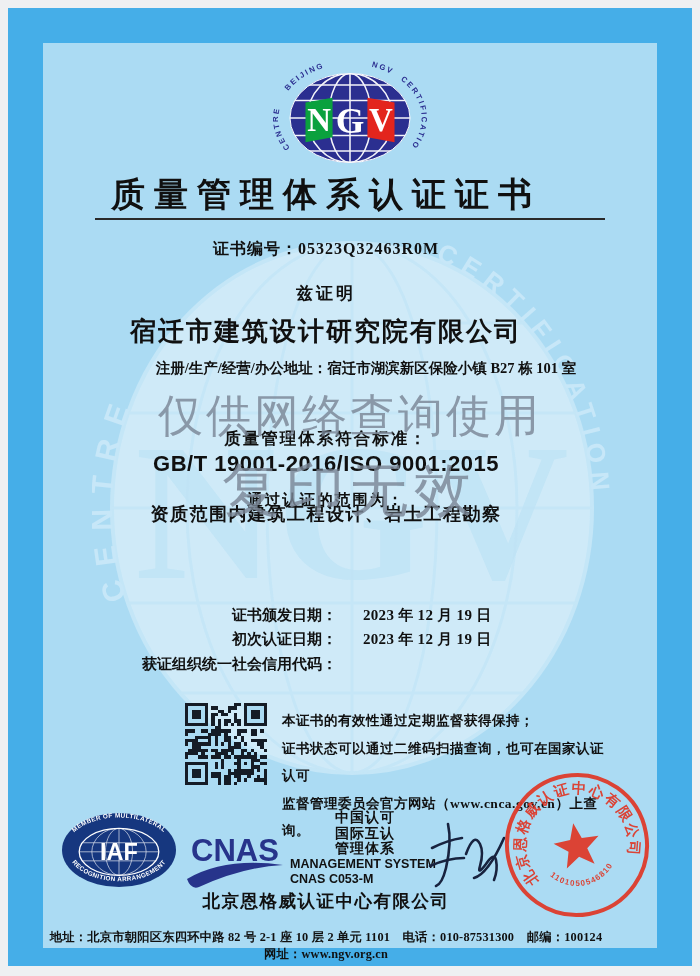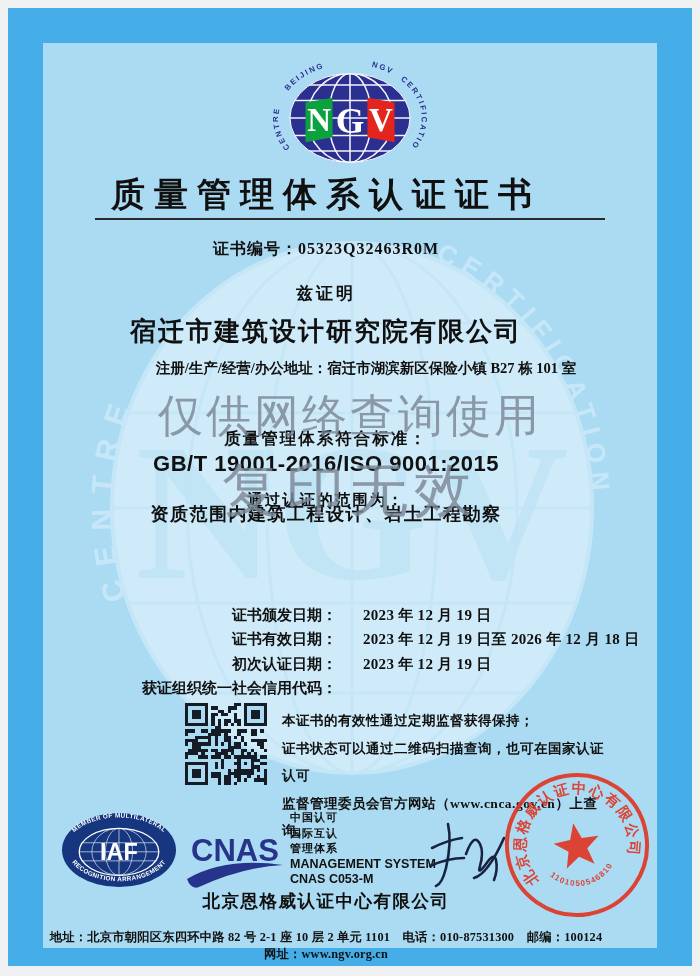--- a/index.html
+++ b/index.html
@@ -29,21 +29,21 @@
   .date-row{display:flex;line-height:24.3px;}
   .date-label{flex:0 0 282px;text-align:right;}
   .date-value{margin-left:26px;text-align:left;letter-spacing:.3px;}
   #qr{left:185px;top:703px;width:82px;height:82px;z-index:3;}
   .qr-notes{left:282px;top:707px;width:330px;font-size:13.5px;font-weight:700;
     line-height:27.5px;text-align:left;letter-spacing:.5px;}
   #iaf-logo{left:60px;top:812px;width:118px;height:76px;z-index:3;}
   #cnas-logo{left:183px;top:831px;width:104px;height:62px;z-index:3;}
   .accred{left:290px;top:810px;width:150px;text-align:left;z-index:3;
     font-family:"Liberation Sans","DejaVu Sans",sans-serif;color:#111;}
-  .accred .cn{font-size:11px;font-weight:700;line-height:15.5px;letter-spacing:1px;}
+  .accred .cn{font-size:14px;font-weight:700;line-height:15.5px;letter-spacing:1px;text-align:center;}
   .accred .en{font-size:12.5px;font-weight:700;line-height:15.5px;}
   #signature{left:418px;top:814px;width:100px;height:82px;z-index:4;}
   #stamp{left:497px;top:765px;width:160px;height:160px;z-index:5;opacity:.93;}
   .issuer{top:889px;font-size:17.5px;font-weight:700;letter-spacing:1.5px;z-index:3;}
   .contact{top:929px;font-size:12.3px;font-weight:700;letter-spacing:.2px;z-index:3;}
   
   .wm-text{left:43px;width:614px;text-align:center;z-index:6;color:rgba(122,134,150,.82);
     font-family:"Liberation Sans","DejaVu Sans",sans-serif;font-weight:400;pointer-events:none;}
   .wm1{top:386px;font-size:45px;letter-spacing:3px;}
   .wm2{top:452px;font-size:58px;letter-spacing:6px;}
@@ -126,24 +126,20 @@
 <div class="abs content centered company-address">注册/生产/经营/办公地址：宿迁市湖滨新区保险小镇 B27 栋 101 室</div>
 <div class="abs content centered standard-intro">质量管理体系符合标准：</div>
 <div class="abs content centered standard">GB/T 19001-2016/ISO 9001:2015</div>
 <div class="abs content centered scope-intro">通过认证的范围为：</div>
 <div class="abs content centered scope">资质范围内建筑工程设计、岩土工程勘察</div>
 
 <div class="abs content dates">
   <div class="date-row">
     <div class="date-label">证书颁发日期：</div>
     <div class="date-value">2023 年 12 月 19 日</div>
-  </div>
-  <div class="date-row">
-    <div class="date-label">证书有效日期：</div>
-    <div class="date-value">2023 年 12 月 19 日至 2026 年 12 月 18 日</div>
   </div>
   <div class="date-row">
     <div class="date-label">初次认证日期：</div>
     <div class="date-value">2023 年 12 月 19 日</div>
   </div>
   <div class="date-row">
     <div class="date-label">获证组织统一社会信用代码：</div>
   </div>
 </div>
 

